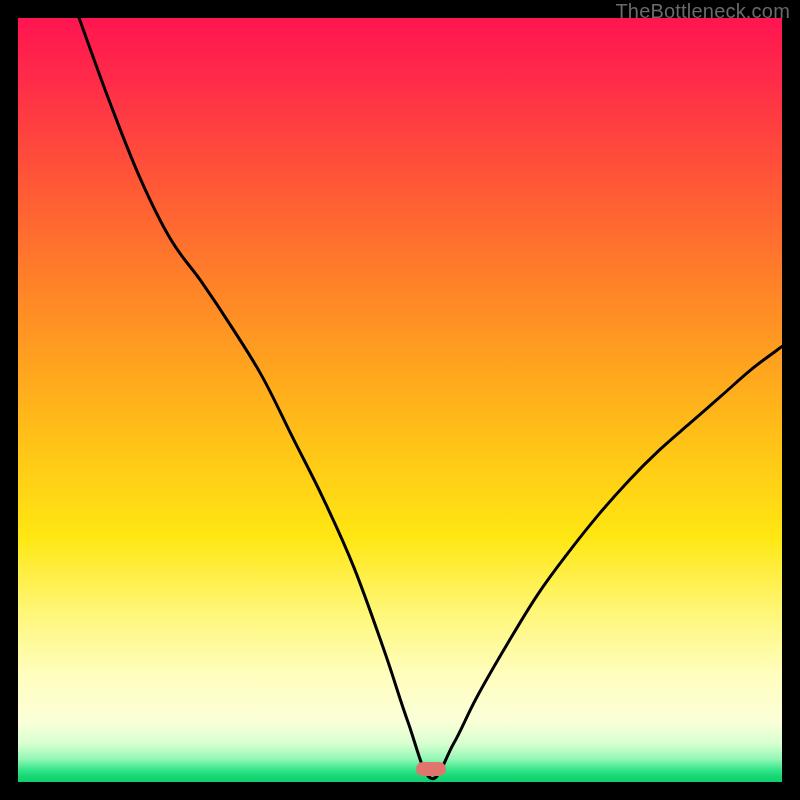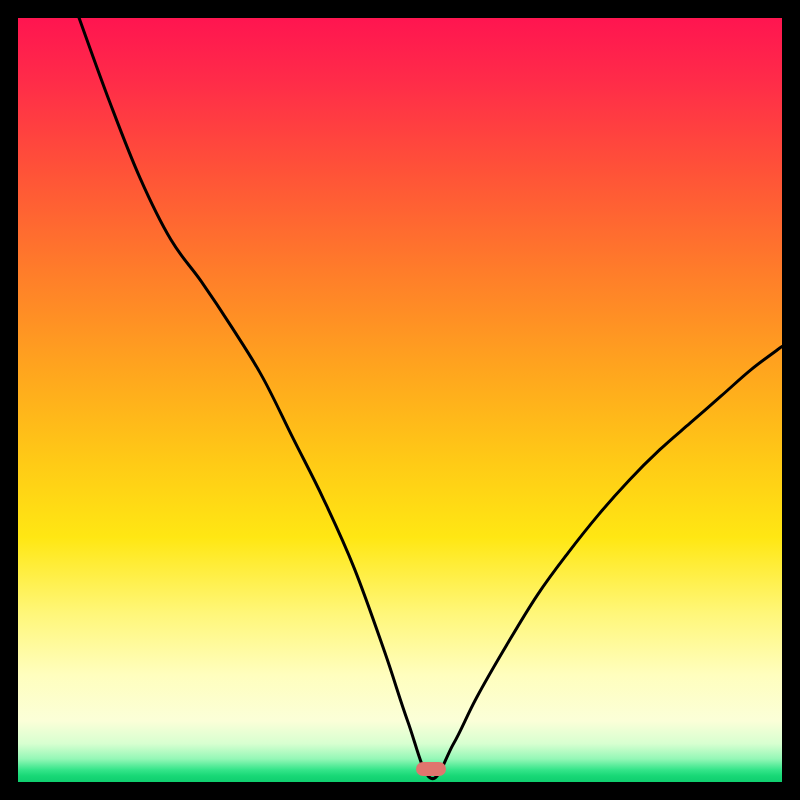--- a/index.html
+++ b/index.html
@@ -77,14 +77,15 @@
   <div class="plot-area">
     <div class="gradient"></div>
 
     <svg class="curve" viewBox="0 0 764 764" preserveAspectRatio="none">
       <path id="curve-path" fill="none" stroke="#000" stroke-width="3" stroke-linecap="round" stroke-linejoin="round" d="M 61.1 0.0 C 66.6 15.1, 80.7 55.2, 91.7 84.0 C 102.7 112.9, 111.2 135.7, 122.2 160.4 C 133.2 185.2, 141.8 203.0, 152.8 221.6 C 163.8 240.1, 172.4 247.8, 183.4 263.6 C 194.4 279.4, 202.9 292.2, 213.9 309.4 C 224.9 326.6, 233.5 339.1, 244.5 359.1 C 255.5 379.0, 264.0 398.2, 275.0 420.2 C 286.0 442.2, 294.6 457.9, 305.6 481.3 C 316.6 504.7, 325.2 522.6, 336.2 550.1 C 347.2 577.6, 357.1 606.6, 366.7 634.1 C 376.3 661.6, 381.4 680.2, 389.6 702.9 C 397.9 725.6, 404.3 756.1, 412.6 760.2 C 420.8 764.3, 427.2 740.2, 435.5 725.8 C 443.7 711.4, 448.8 697.8, 458.4 680.0 C 468.0 662.1, 478.0 645.0, 489.0 626.5 C 500.0 607.9, 508.5 593.3, 519.5 576.8 C 530.5 560.3, 539.1 549.2, 550.1 534.8 C 561.1 520.4, 569.6 509.7, 580.6 496.6 C 591.6 483.5, 600.2 473.9, 611.2 462.2 C 622.2 450.5, 630.8 442.0, 641.8 431.7 C 652.8 421.3, 661.3 414.5, 672.3 404.9 C 683.3 395.3, 691.9 387.8, 702.9 378.2 C 713.9 368.6, 722.4 360.4, 733.4 351.4 C 744.4 342.5, 758.5 332.6, 764.0 328.5"></path>
     </svg>
 
     <div id="marker" class="marker" style="width: 30px; height: 14px; left: 397.56px; top: 744.012px; background: rgb(224, 117, 110);"></div>
   </div>
 
+  <div class="watermark">TheBottleneck.com</div>
 
 </div>
 
 </body></html>

